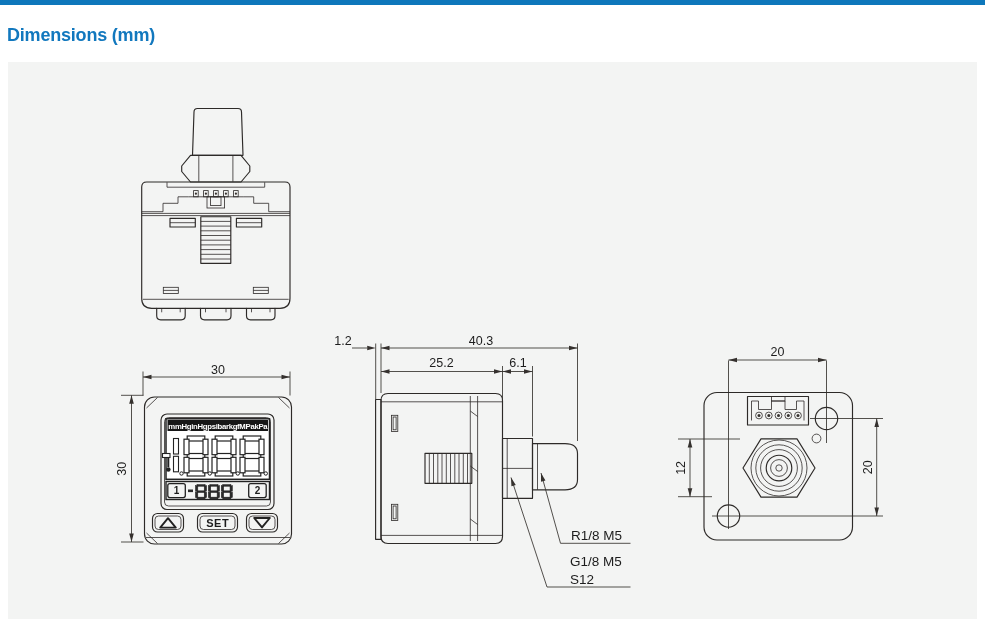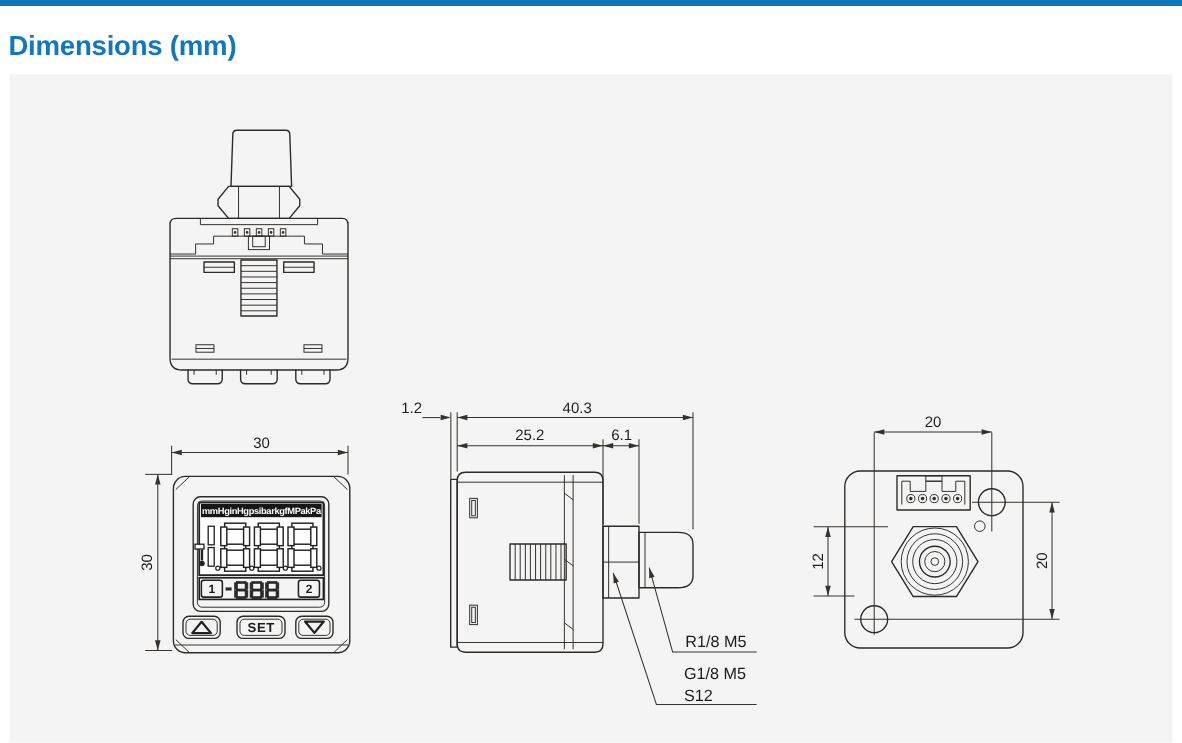--- a/index.html
+++ b/index.html
@@ -1,19 +1,19 @@
 <!DOCTYPE html>
 <html><head>
 <meta charset="utf-8">
 <style>
   html,body{margin:0;padding:0;background:#ffffff;}
   .stage{position:relative;width:985px;height:619px;overflow:hidden;
          font-family:"Liberation Sans",sans-serif;}
   .topbar{position:absolute;left:0;top:0;width:985px;height:5px;background:#0e77bb;}
-  .page-title{position:absolute;left:7px;top:25px;margin:0;font-size:23px;
+  .page-title{position:absolute;left:7px;top:25px;margin:0;font-size:18px;
               font-weight:bold;color:#1278be;letter-spacing:-0.2px;}
   svg{position:absolute;left:0;top:0;}
   .dimtxt{font-size:12.5px;fill:#1d1d1d;}
   .lbltxt{font-size:13.5px;fill:#1d1d1d;white-space:pre;}
   .units{font-size:7.5px;font-weight:bold;fill:#ffffff;letter-spacing:-0.3px;}
   .keytxt{font-size:10px;font-weight:bold;fill:#1d1d1d;}
   .settxt{font-size:11px;font-weight:bold;fill:#1d1d1d;letter-spacing:0.5px;}
   .o{stroke:#2d2a28;stroke-width:1.15;fill:none;stroke-linejoin:round;stroke-linecap:round;}
   .t{stroke:#2d2a28;stroke-width:0.8;fill:none;}
   .d{stroke:#35312e;stroke-width:0.85;fill:none;}

